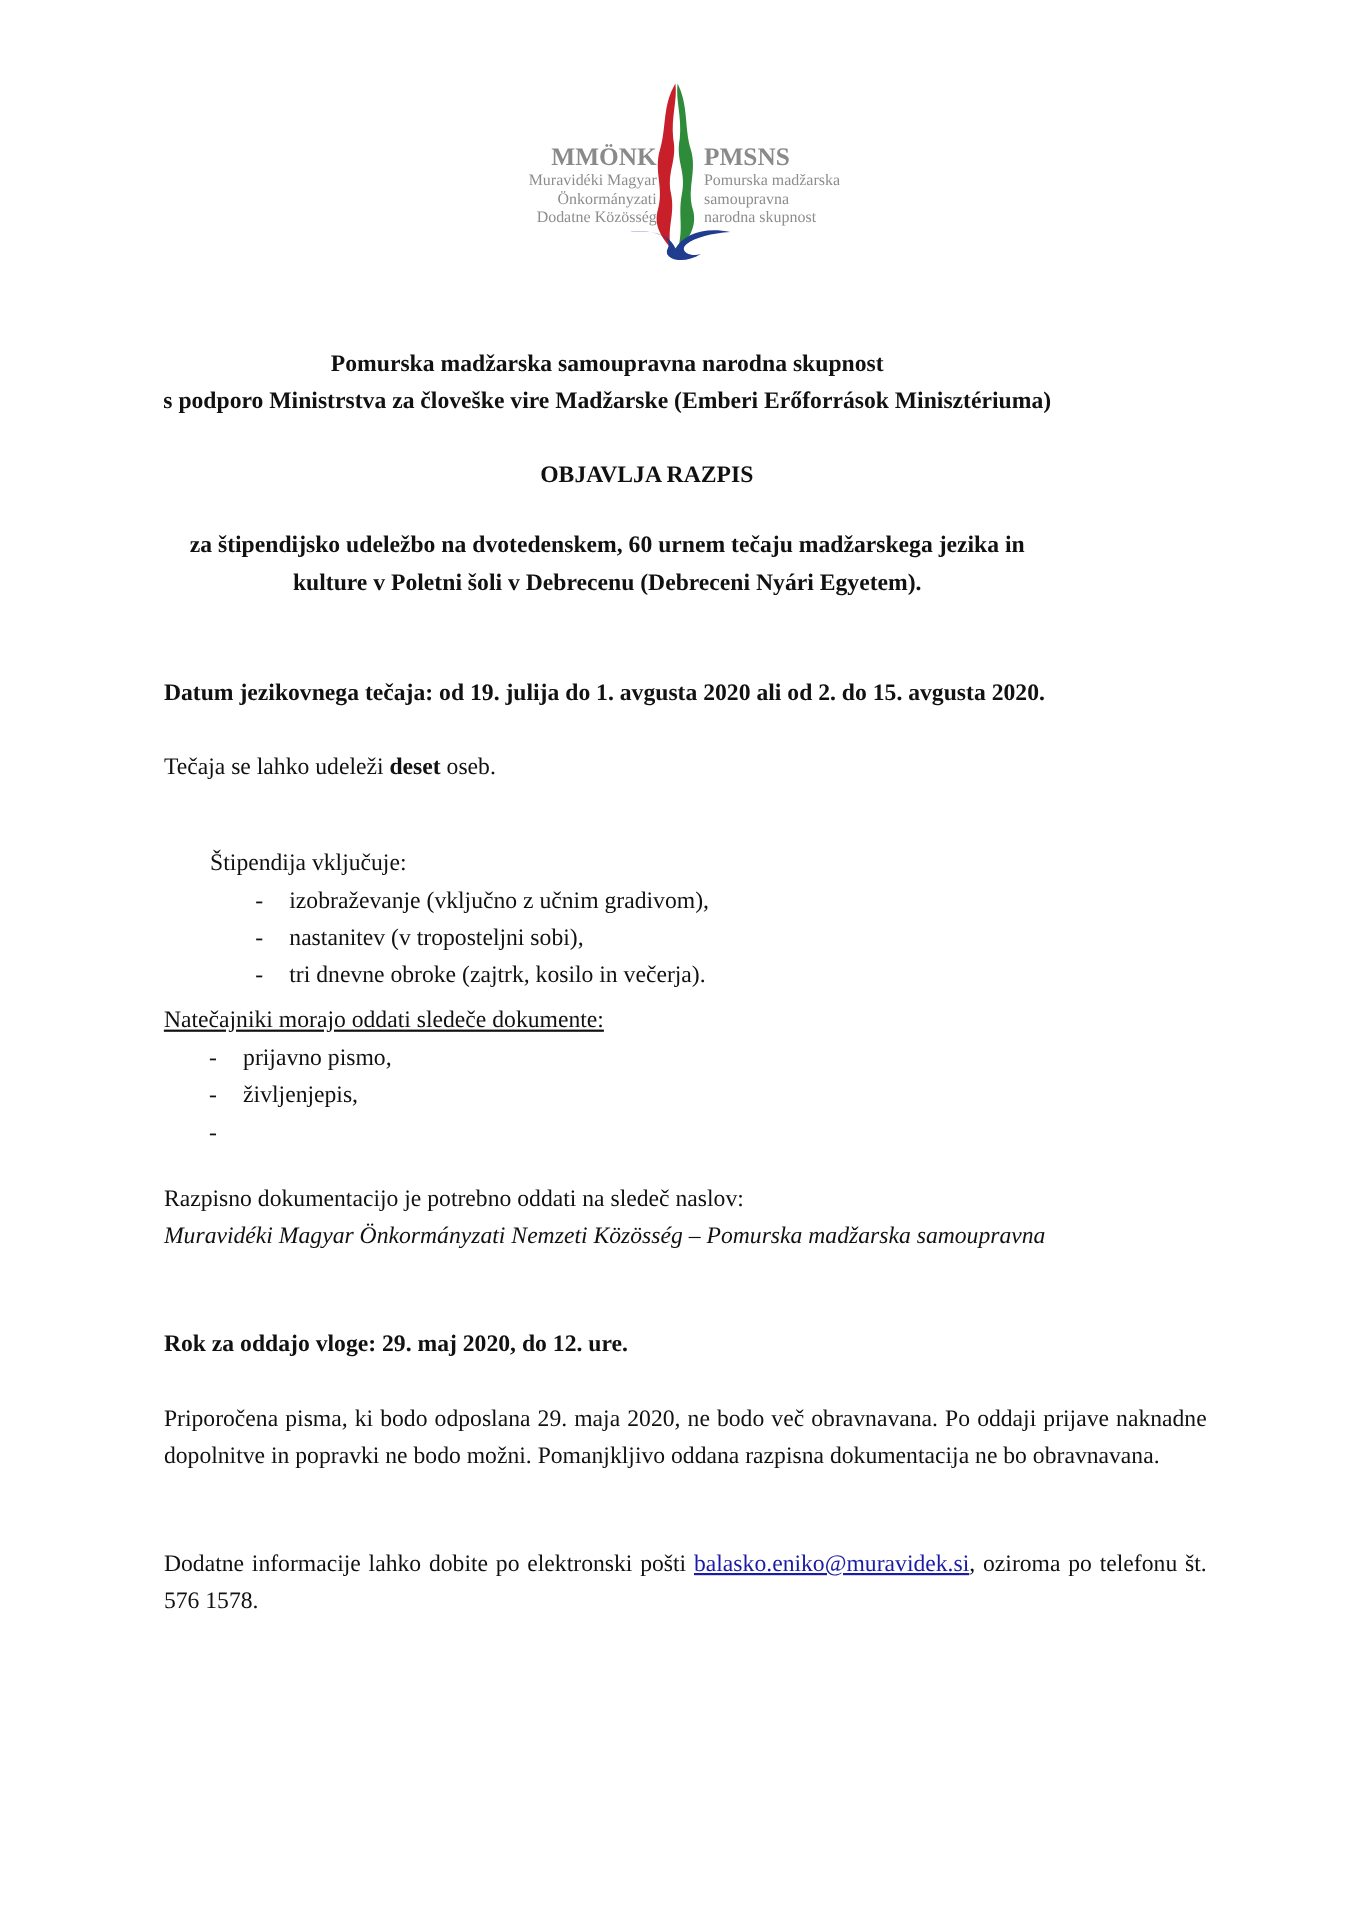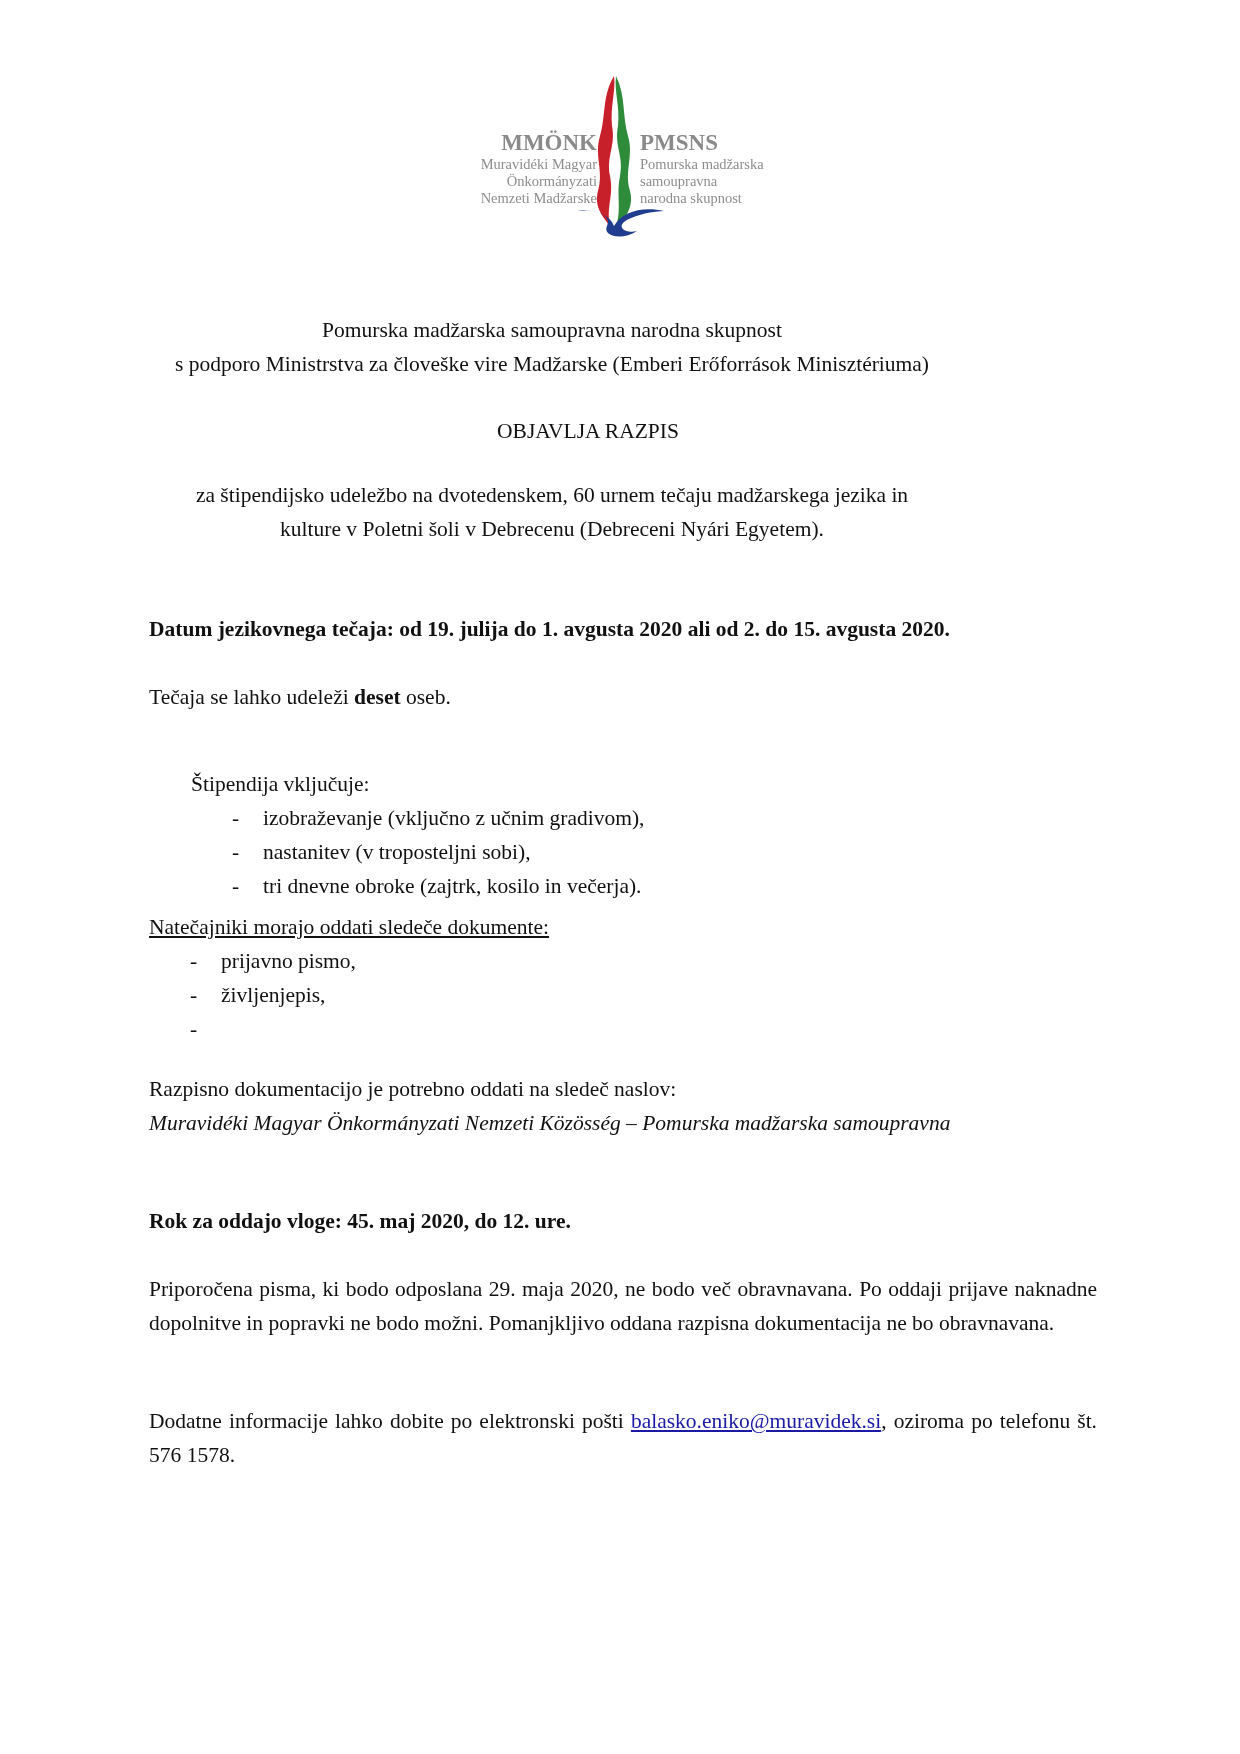--- a/index.html
+++ b/index.html
@@ -6,41 +6,41 @@
   body { width: 1240px; height: 1754px; position: relative; overflow: hidden;
          font-family: "Liberation Serif", "DejaVu Serif", serif; color: #111; }
   .logo { position: absolute; left: 462px; top: 68px; width: 340px; height: 180px; }
   .logo .left-block { position: absolute; right: 205px; top: 62px; text-align: right; }
   .logo .right-block { position: absolute; left: 178px; top: 62px; text-align: left; }
   .logo .abbr { font-family: "Liberation Serif", serif; font-weight: bold; font-size: 23px;
                 color: #8a8a8a; letter-spacing: 0px; line-height: 26px; }
   .logo .sub { font-family: "Liberation Serif", serif; font-size: 14.5px; color: #8d8d8d; line-height: 17px; white-space: nowrap; }
   .logo svg { position: absolute; left: 100px; top: 8px; }
 
-  .center { position: absolute; left: 0; width: 1104px; text-align: center; font-weight: normal;
+  .center { position: absolute; left: 0; width: 1104px; text-align: center; font-weight: bold;
             font-size: 21.5px; line-height: 34px; }
   .para { position: absolute; left: 149px; width: 948px; font-size: 21.5px; line-height: 34px; }
   .bold { font-weight: bold; }
   .justify { text-align: justify; text-align-last: left; }
   ul.dash { list-style: none; margin: 0; padding: 0; }
   ul.dash li { position: relative; padding-left: 72px; }
   ul.dash li .dash-mark { position: absolute; left: 41px; }
   .underline { text-decoration: underline; }
   .italic { font-style: italic; }
   a.email { color: #1a1aa6; text-decoration: underline; }
 </style>
 </head>
 <body>
 
 <div class="logo">
   <div class="left-block">
     <div class="abbr">MMÖNK</div>
     <div class="sub">Muravidéki Magyar</div>
     <div class="sub">Önkormányzati</div>
-    <div class="sub">Nemzeti Madžarske</div>
+    <div class="sub">Dodatne Közösség</div>
   </div>
   <svg width="110" height="170" viewBox="0 0 110 170">
     <path d="M52 0 C40 20, 44 40, 38 60 C32 80, 42 95, 36 115 C32 130, 40 140, 48 150 C44 130, 52 120, 48 100 C44 80, 54 70, 50 50 C48 30, 54 15, 52 0 Z" fill="#c8202a"></path>
     <path d="M54 0 C64 20, 60 40, 66 60 C72 80, 62 95, 68 115 C72 130, 64 142, 54 152 C60 130, 54 120, 58 100 C62 80, 52 70, 56 50 C58 30, 52 15, 54 0 Z" fill="#2e8b3a"></path>
     <path d="M10 135 C35 132, 50 140, 45 150 C40 160, 60 165, 75 155 C65 158, 55 152, 62 146 C70 140, 85 136, 102 135 C80 130, 60 136, 52 150 C48 138, 30 132, 10 135 Z" fill="#1f3c8f"></path>
   </svg>
   <div class="right-block">
     <div class="abbr">PMSNS</div>
     <div class="sub">Pomurska madžarska</div>
     <div class="sub">samoupravna</div>
@@ -82,19 +82,19 @@
     <li><span class="dash-mark">-</span><span>življenjepis,</span></li>
     <li><span class="dash-mark">-</span></li>
   </ul>
 </div>
 
 <div class="para" style="top:1072px;">
   <div>Razpisno dokumentacijo je potrebno oddati na sledeč naslov:</div>
   <div class="italic">Muravidéki Magyar Önkormányzati Nemzeti Közösség – Pomurska madžarska samoupravna</div>
 </div>
 
-<div class="para bold" style="top:1204px;">Rok za oddajo vloge: 45. maj 2020, do 12. ure.</div>
+<div class="para bold" style="top:1204px;">Rok za oddajo vloge: 29. maj 2020, do 12. ure.</div>
 
 <div class="para justify" style="top:1272px;">Priporočena pisma, ki bodo odposlana 29. maja 2020, ne bodo več obravnavana. Po oddaji prijave naknadne dopolnitve in popravki ne bodo možni. Pomanjkljivo oddana razpisna dokumentacija ne bo obravnavana.</div>
 
 <div class="para justify" style="top:1404px;">
   <span>Dodatne informacije lahko dobite po elektronski pošti </span><a class="email" href="#">balasko.eniko@muravidek.si</a><span>, oziroma po telefonu št. 576 1578.</span>
 </div>
 
 </body></html>

